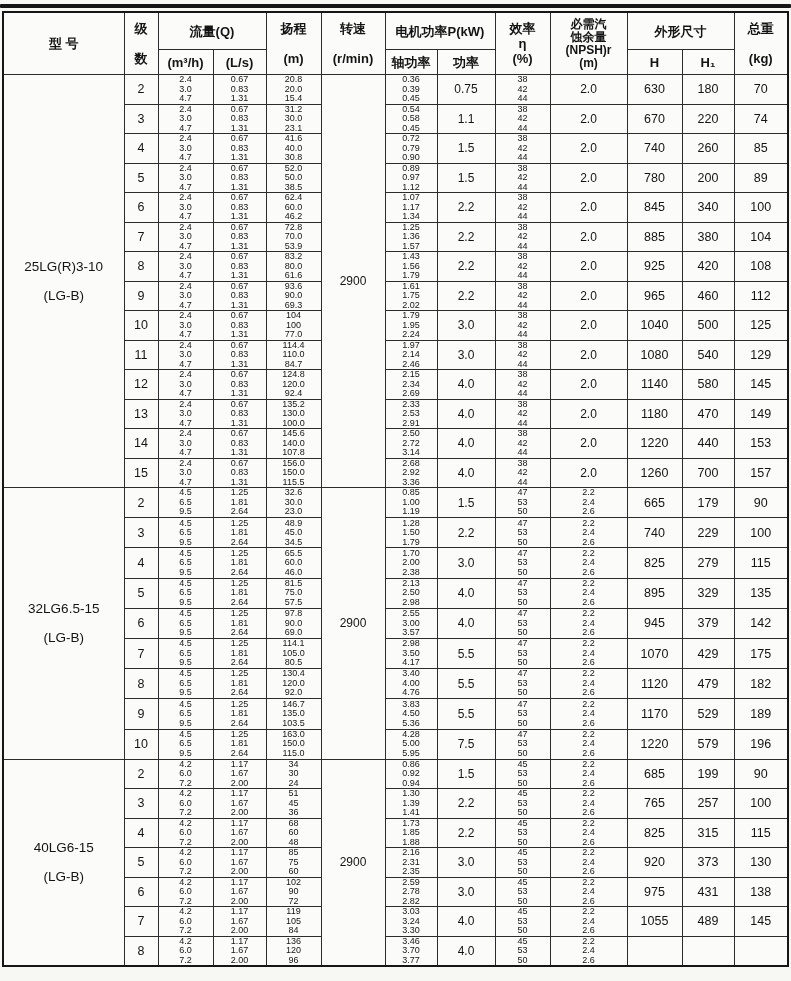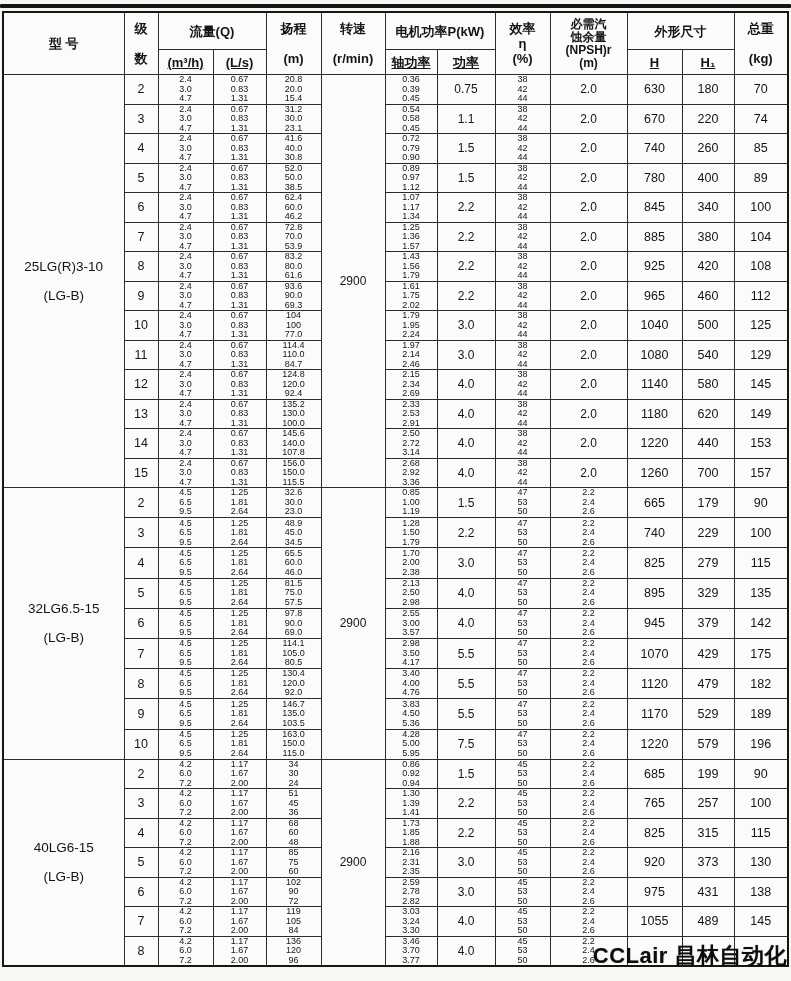--- a/index.html
+++ b/index.html
@@ -35,21 +35,21 @@
   .hdr-two{white-space:pre-line;}
   td.multi{font-size:9px;line-height:9.5px;white-space:pre-line;letter-spacing:0;}
   td.stage{font-size:12.5px;}
   td.single{font-size:12px;margin-top:32px;}
   td.dims{font-size:12.5px;}
   td.model-cell{font-size:13.5px;}
   td.model-cell .mname{margin-bottom:14px;}
   td.speed-cell{font-size:12px;}
   td.speed-top{vertical-align:top;padding-top:22px;}
   .hrow1 th{height:36px;}
-  .hrow2 th{height:24px;text-decoration:underline;}
+  .hrow2 th{height:24px;}
   .s0 td{height:26.9px;}
   .s1 td{height:29.2px;}
   .s2 td{height:25.5px;}
   .watermark{
     position:absolute;
     right:4px;bottom:10px;
     font-size:22px;
     font-weight:600;
     color:#0d0d0d;
     letter-spacing:0.5px;
@@ -202,21 +202,21 @@
 38.5</td>
           <td class="multi">0.89
 0.97
 1.12</td>
           <td class="single">1.5</td>
           <td class="multi">38
 42
 44</td>
           <td class="single">2.0</td>
           <td class="dims">780</td>
-          <td class="dims">400</td>
+          <td class="dims">200</td>
           <td class="dims">89</td>
         </tr>
         <tr class="s0">
           <td class="stage">6</td>
           <td class="multi">2.4
 3.0
 4.7</td>
           <td class="multi">0.67
 0.83
 1.31</td>
@@ -386,21 +386,21 @@
 100.0</td>
           <td class="multi">2.33
 2.53
 2.91</td>
           <td class="single">4.0</td>
           <td class="multi">38
 42
 44</td>
           <td class="single">2.0</td>
           <td class="dims">1180</td>
-          <td class="dims">620</td>
+          <td class="dims">470</td>
           <td class="dims">149</td>
         </tr>
         <tr class="s0">
           <td class="stage">14</td>
           <td class="multi">2.4
 3.0
 4.7</td>
           <td class="multi">0.67
 0.83
 1.31</td>
@@ -848,14 +848,13 @@
           <td class="multi">2.2
 2.4
 2.6</td>
           <td class="dims"></td>
           <td class="dims"></td>
           <td class="dims"></td>
         </tr>
       </tbody>
   </table>
 
-  <div class="watermark">CCLair 昌林自动化</div>
 </div>
 
 </body></html>

